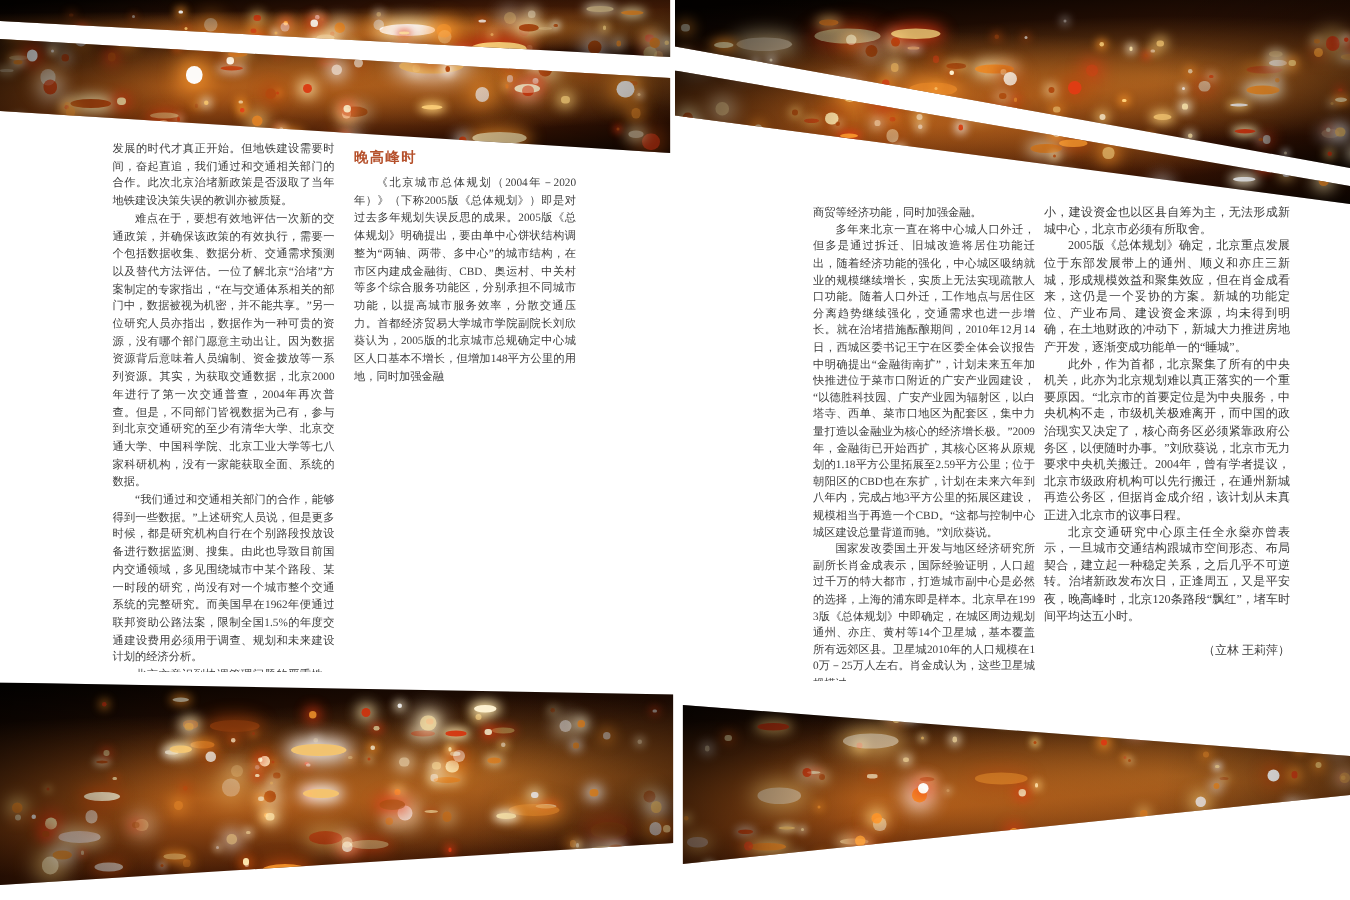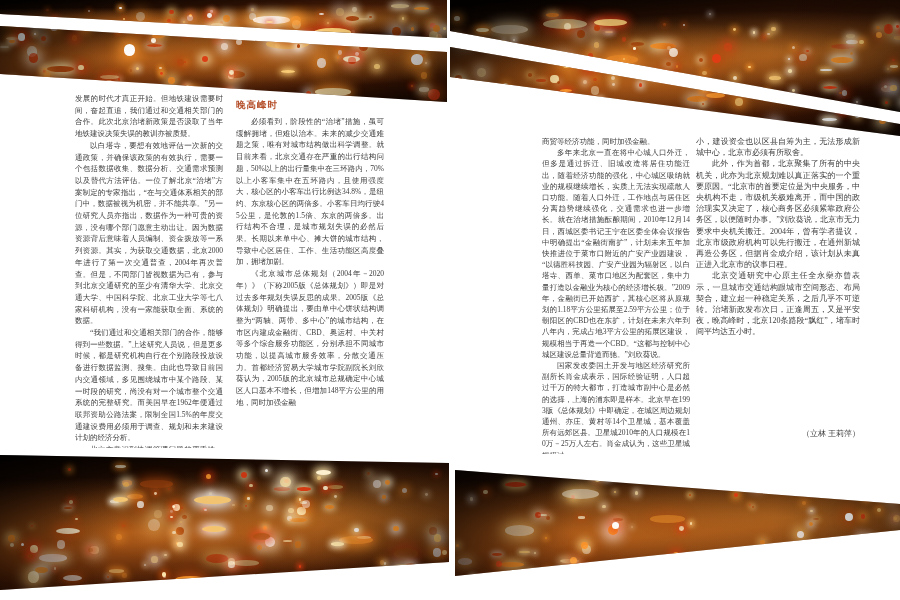--- a/index.html
+++ b/index.html
@@ -410,36 +410,36 @@
       <i style="left: 35.3612%; top: 22.7861%; width: 5.56201px; height: 5.56201px; background: rgb(255, 154, 46); opacity: 0.403965; box-shadow: rgb(255, 210, 122) 0px 0px 8.56201px 2.854px;"></i>
       <i style="left: 1.44952%; top: 58.4037%; width: 10.4685px; height: 3.63283px; background: rgb(255, 154, 46); opacity: 0.845483; box-shadow: rgb(255, 243, 210) 0px 0px 6.63283px 2.21094px;"></i>
       <i style="left: 99.2544%; top: 63.0843%; width: 7.4851px; height: 7.4851px; background: rgb(255, 255, 255); opacity: 0.543265; box-shadow: rgb(255, 255, 255) 0px 0px 10.4851px 3.49503px;"></i>
       <i style="left: 19.687%; top: 71.9399%; width: 3.76557px; height: 3.76557px; background: rgb(226, 60, 20); opacity: 0.646901; box-shadow: rgb(255, 255, 255) 0px 0px 6.76557px 2.25519px;"></i>
       <i style="left: 31.2528%; top: 61.6586%; width: 8.20394px; height: 8.20394px; background: rgb(255, 243, 210); opacity: 0.41079; box-shadow: rgb(180, 73, 15) 0px 0px 11.2039px 3.73465px;"></i>
       <i style="left: 66.624%; top: 48.9317%; width: 19.2011px; height: 4.59094px; background: rgb(226, 60, 20); opacity: 0.852694; box-shadow: rgb(255, 255, 255) 0px 0px 7.59094px 2.53031px;"></i>
     </div>
 
   <div class="col pg-left" id="col-1">
       <p class="para">发展的时代才真正开始。但地铁建设需要时间，奋起直追，我们通过和交通相关部门的合作。此次北京治堵新政策是否汲取了当年地铁建设决策失误的教训亦被质疑。</p>
-      <p class="para ind">以白塔寺，要想有效地评估一次新的交通政策，并确保该政策的有效执行，需要一个包括数据收集、数据分析、交通需求预测以及替代方法评估。一位了解北京“治堵”方案制定的专家指出，“在与交通体系相关的部门中，数据被视为机密，并不能共享。”另一位研究人员亦指出，数据作为一种可贵的资源，没有哪个部门愿意主动出让。因为数据资源背后意味着人员编制、资金拨放等一系列资源。其实，为获取交通数据，北京2000年进行了第一次交通普查，2004年再次普查。但是，不同部门皆视数据为己有，参与到北京交通研究的至少有清华大学、北京交通大学、中国科学院、北京工业大学等七八家科研机构，没有一家能获取全面、系统的数据。</p>
+      <p class="para ind">难点在于，要想有效地评估一次新的交通政策，并确保该政策的有效执行，需要一个包括数据收集、数据分析、交通需求预测以及替代方法评估。一位了解北京“治堵”方案制定的专家指出，“在与交通体系相关的部门中，数据被视为机密，并不能共享。”另一位研究人员亦指出，数据作为一种可贵的资源，没有哪个部门愿意主动出让。因为数据资源背后意味着人员编制、资金拨放等一系列资源。其实，为获取交通数据，北京2000年进行了第一次交通普查，2004年再次普查。但是，不同部门皆视数据为己有，参与到北京交通研究的至少有清华大学、北京交通大学、中国科学院、北京工业大学等七八家科研机构，没有一家能获取全面、系统的数据。</p>
       <p class="para ind">“我们通过和交通相关部门的合作，能够得到一些数据。”上述研究人员说，但是更多时候，都是研究机构自行在个别路段投放设备进行数据监测、搜集。由此也导致目前国内交通领域，多见围绕城市中某个路段、某一时段的研究，尚没有对一个城市整个交通系统的完整研究。而美国早在1962年便通过联邦资助公路法案，限制全国1.5%的年度交通建设费用必须用于调查、规划和未来建设计划的经济分析。</p>
       <p class="para ind">北京亦意识到协调管理问题的严重性，在</p>
     </div>
   <div class="col pg-left" id="col-2">
       <h3 class="sec-head" style="color: rgb(181, 80, 43);">晚高峰时</h3>
-      <p class="para ind">必须看到，阶段性的“治堵”措施，虽可缓解拥堵，但难以治本。未来的减少交通难题之策，唯有对城市结构做出科学调整。就目前来看，北京交通存在严重的出行结构问题，50%以上的出行量集中在三环路内，70%以上小客车集中在五环路内，且使用强度大，核心区的小客车出行比例达34.8%，是纽约、东京核心区的两倍多。小客车日均行驶45公里，是伦敦的1.5倍、东京的两倍多。出行结构不合理，是城市规划失误的必然后果。长期以来单中心、摊大饼的城市结构，导致中心区居住、工作、生活功能区高度叠加，拥堵加剧。</p>
       <p class="para ind">《北京城市总体规划（2004年－2020年）》（下称2005版《总体规划》）即是对过去多年规划失误反思的成果。2005版《总体规划》明确提出，要由单中心饼状结构调整为“两轴、两带、多中心”的城市结构，在市区内建成金融街、CBD、奥运村、中关村等多个综合服务功能区，分别承担不同城市功能，以提高城市服务效率，分散交通压力。首都经济贸易大学城市学院副院长刘欣葵认为，2005版的北京城市总规确定中心城区人口基本不增长，但增加148平方公里的用地，同时加强金融</p>
     </div>
   <div class="col pg-right" id="col-3">
       <p class="para">商贸等经济功能，同时加强金融。</p>
       <p class="para ind">多年来北京一直在将中心城人口外迁，但多是通过拆迁、旧城改造将居住功能迁出，随着经济功能的强化，中心城区吸纳就业的规模继续增长，实质上无法实现疏散人口功能。随着人口外迁，工作地点与居住区分离趋势继续强化，交通需求也进一步增长。就在治堵措施酝酿期间，2010年12月14日，西城区委书记王宁在区委全体会议报告中明确提出“金融街南扩”，计划未来五年加快推进位于菜市口附近的广安产业园建设，“以德胜科技园、广安产业园为辐射区，以白塔寺、西单、菜市口地区为配套区，集中力量打造以金融业为核心的经济增长极。”2009年，金融街已开始西扩，其核心区将从原规划的1.18平方公里拓展至2.59平方公里；位于朝阳区的CBD也在东扩，计划在未来六年到八年内，完成占地3平方公里的拓展区建设，规模相当于再造一个CBD。“这都与控制中心城区建设总量背道而驰。”刘欣葵说。</p>
       <p class="para ind">国家发改委国土开发与地区经济研究所副所长肖金成表示，国际经验证明，人口超过千万的特大都市，打造城市副中心是必然的选择，上海的浦东即是样本。北京早在1993版《总体规划》中即确定，在城区周边规划通州、亦庄、黄村等14个卫星城，基本覆盖所有远郊区县。卫星城2010年的人口规模在10万－25万人左右。肖金成认为，这些卫星城规模过</p>
     </div>
   <div class="col pg-right" id="col-4">
       <p class="para">小，建设资金也以区县自筹为主，无法形成新城中心，北京市必须有所取舍。</p>
+      <p class="para ind">2005版《总体规划》确定，北京重点发展位于东部发展带上的通州、顺义和亦庄三新城，形成规模效益和聚集效应，但在肖金成看来，这仍是一个妥协的方案。新城的功能定位、产业布局、建设资金来源，均未得到明确，在土地财政的冲动下，新城大力推进房地产开发，逐渐变成功能单一的“睡城”。</p>
       <p class="para ind">此外，作为首都，北京聚集了所有的中央机关，此亦为北京规划难以真正落实的一个重要原因。“北京市的首要定位是为中央服务，中央机构不走，市级机关极难离开，而中国的政治现实又决定了，核心商务区必须紧靠政府公务区，以便随时办事。”刘欣葵说，北京市无力要求中央机关搬迁。2004年，曾有学者提议，北京市级政府机构可以先行搬迁，在通州新城再造公务区，但据肖金成介绍，该计划从未真正进入北京市的议事日程。</p>
       <p class="para ind">北京交通研究中心原主任全永燊亦曾表示，一旦城市交通结构跟城市空间形态、布局契合，建立起一种稳定关系，之后几乎不可逆转。治堵新政发布次日，正逢周五，又是平安夜，晚高峰时，北京120条路段“飘红”，堵车时间平均达五小时。</p>
     </div>
   <p class="byline">（立林  王莉萍）</p>
 
   <div class="photo" id="ph-bl">
       <i style="left: 54.6102%; top: 36.5331%; width: 2.00207px; height: 2.00207px; background: rgb(226, 60, 20); opacity: 0.479607; box-shadow: rgb(255, 233, 176) 0px 0px 5.00207px 1.66736px;"></i>
       <i style="left: 79.5776%; top: 57.4797%; width: 13.5319px; height: 2.91906px; background: rgb(255, 255, 255); opacity: 0.773544; box-shadow: rgb(226, 60, 20) 0px 0px 5.91906px 1.97302px;"></i>
       <i style="left: 81.7342%; top: 14.7573%; width: 3.3378px; height: 3.3378px; background: rgb(180, 73, 15); opacity: 0.400602; box-shadow: rgb(255, 233, 176) 0px 0px 6.3378px 2.1126px;"></i>
       <i style="left: 63.2779%; top: 19.0527%; width: 4.3994px; height: 4.3994px; background: rgb(226, 60, 20); opacity: 0.762206; box-shadow: rgb(255, 233, 176) 0px 0px 7.3994px 2.46647px;"></i>

